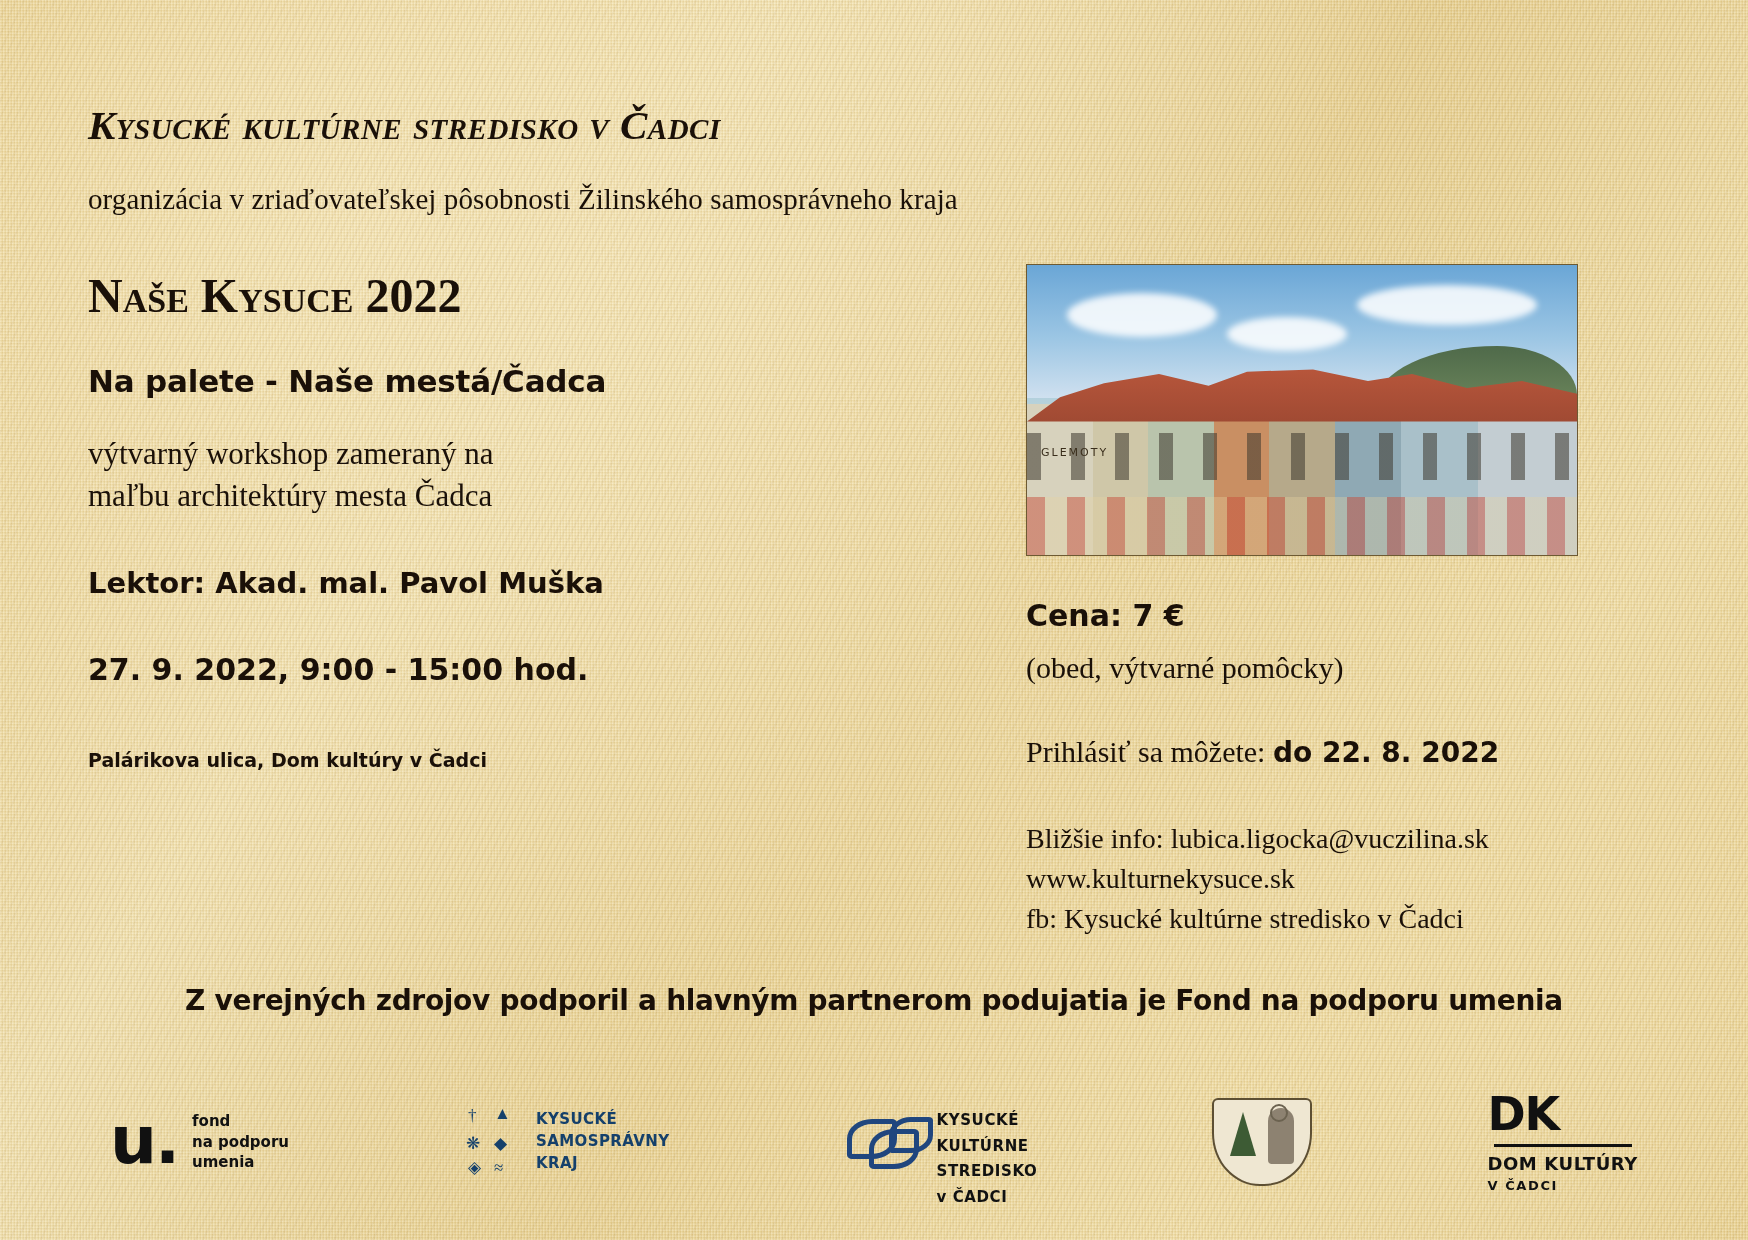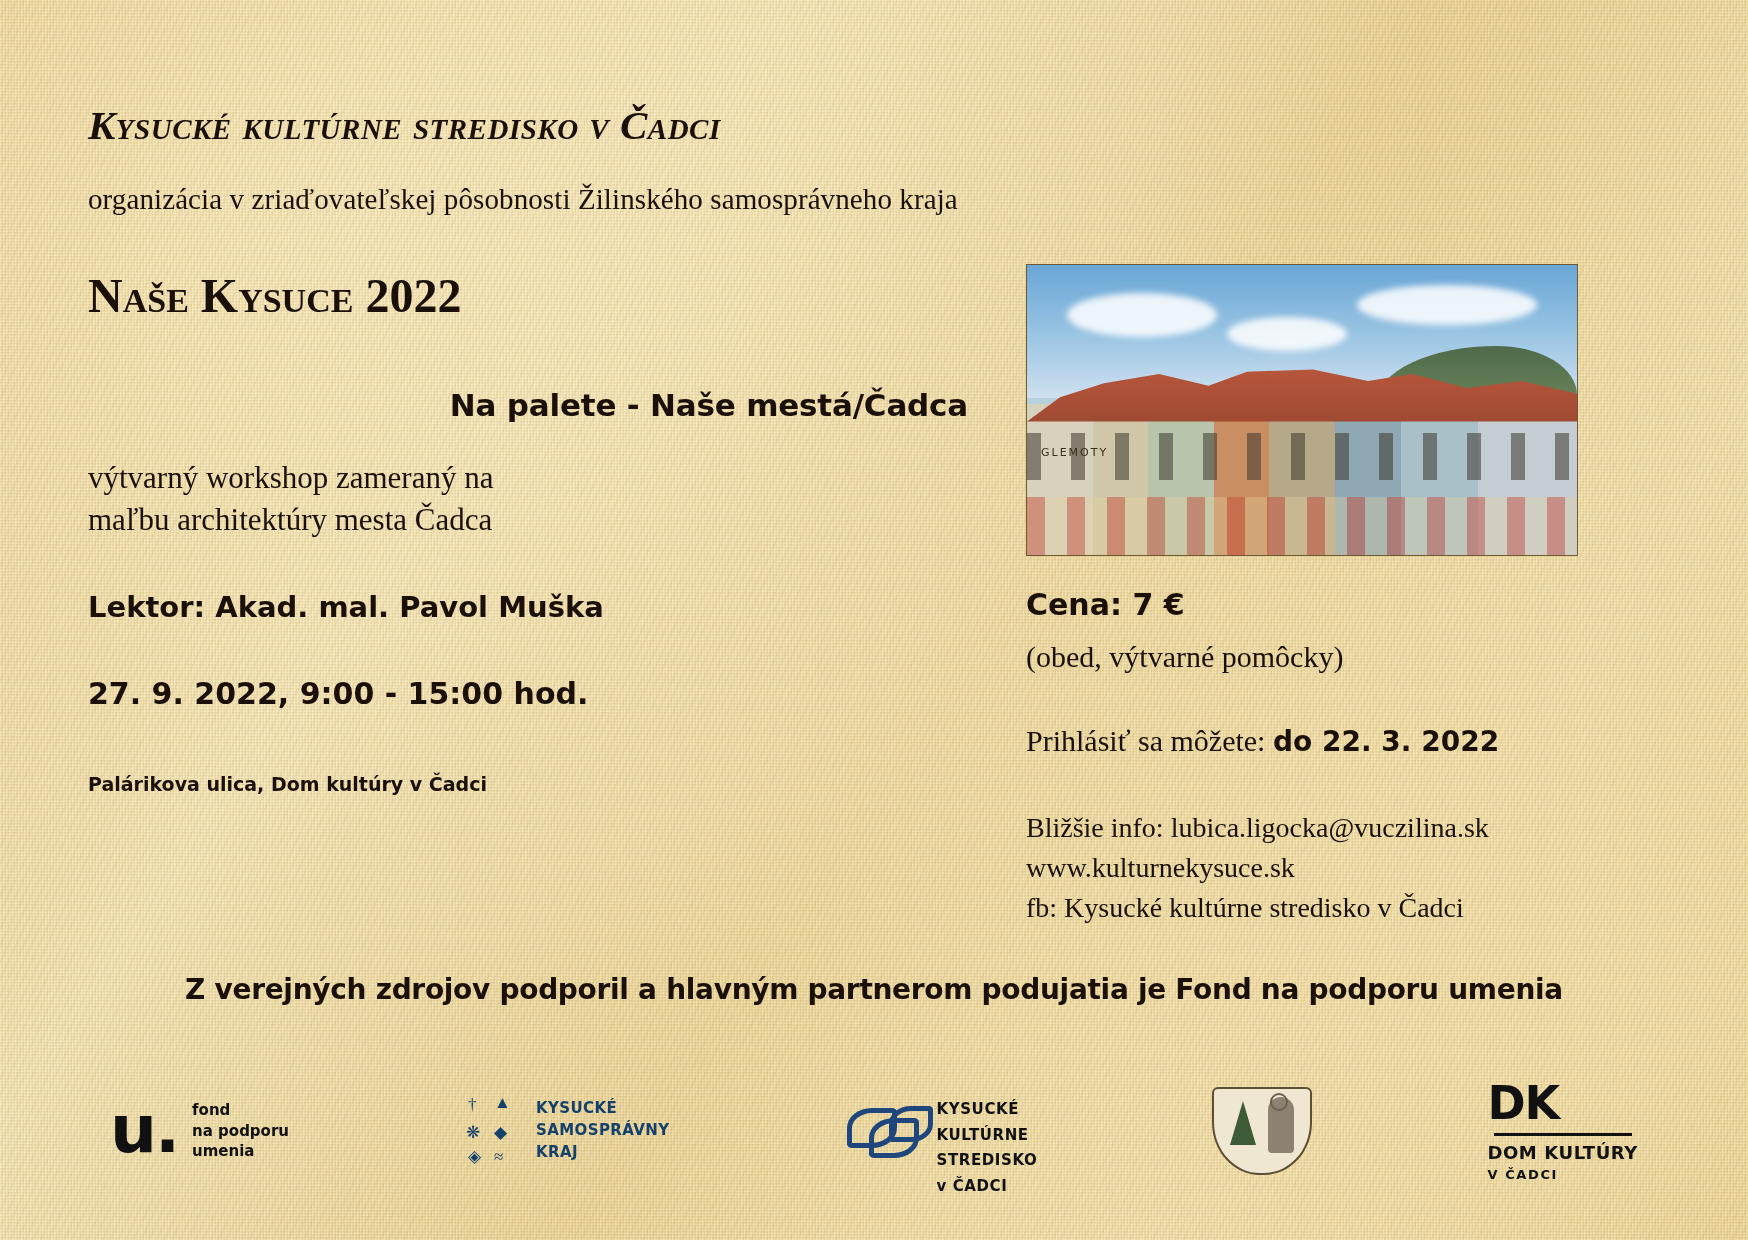--- a/index.html
+++ b/index.html
@@ -74,23 +74,22 @@
     font-size: 48px;
     font-weight: bold;
     font-variant: small-caps;
     line-height: 1.1;
     margin-top: 6px;
   }
   .event-sub {
     font-family: "DejaVu Sans", sans-serif;
     font-size: 31px;
     font-weight: bold;
-    margin-top: 64px;
+    margin-top: 40px;
     letter-spacing: -0.2px;
-    text-align: right;
   }
   .desc {
     font-size: 31px;
     line-height: 1.35;
     margin-top: 34px;
   }
   .lektor {
     font-family: "DejaVu Sans", sans-serif;
     font-size: 29px;
     font-weight: bold;
@@ -164,21 +163,21 @@
   .photo .sign {
     position: absolute; left: 14px; bottom: 33%;
     font-family: "DejaVu Sans", sans-serif;
     font-size: 11px; letter-spacing: 2px; color: #3a2e1c;
   }
 
   .price {
     font-family: "DejaVu Sans", sans-serif;
     font-size: 30px;
     font-weight: bold;
-    margin-top: 31px;
+    margin-top: 42px;
   }
   .price-note {
     font-size: 30px;
     margin-top: 18px;
   }
   .signup {
     font-size: 30px;
     margin-top: 50px;
   }
   .signup b { font-family: "DejaVu Sans", sans-serif; font-size: 28px; }
@@ -337,21 +336,21 @@
           <div class="roofline"></div>
           <div class="windows"></div>
           <div class="shops"></div>
           <div class="sign">GLEMOTY</div>
         </div>
 
         <div class="price">Cena: 7 €</div>
         <div class="price-note">(obed, výtvarné pomôcky)</div>
 
         <div class="signup">
-          <span>Prihlásiť sa môžete: </span><b>do 22. 3. 2022</b>
+          <span>Prihlásiť sa môžete: </span><b>do 22. 8. 2022</b>
         </div>
 
         <div class="info">
           <div>Bližšie info: lubica.ligocka@vuczilina.sk</div>
           <div>www.kulturnekysuce.sk</div>
           <div>fb: Kysucké kultúrne stredisko v Čadci</div>
         </div>
       </div>
     </div>
 

